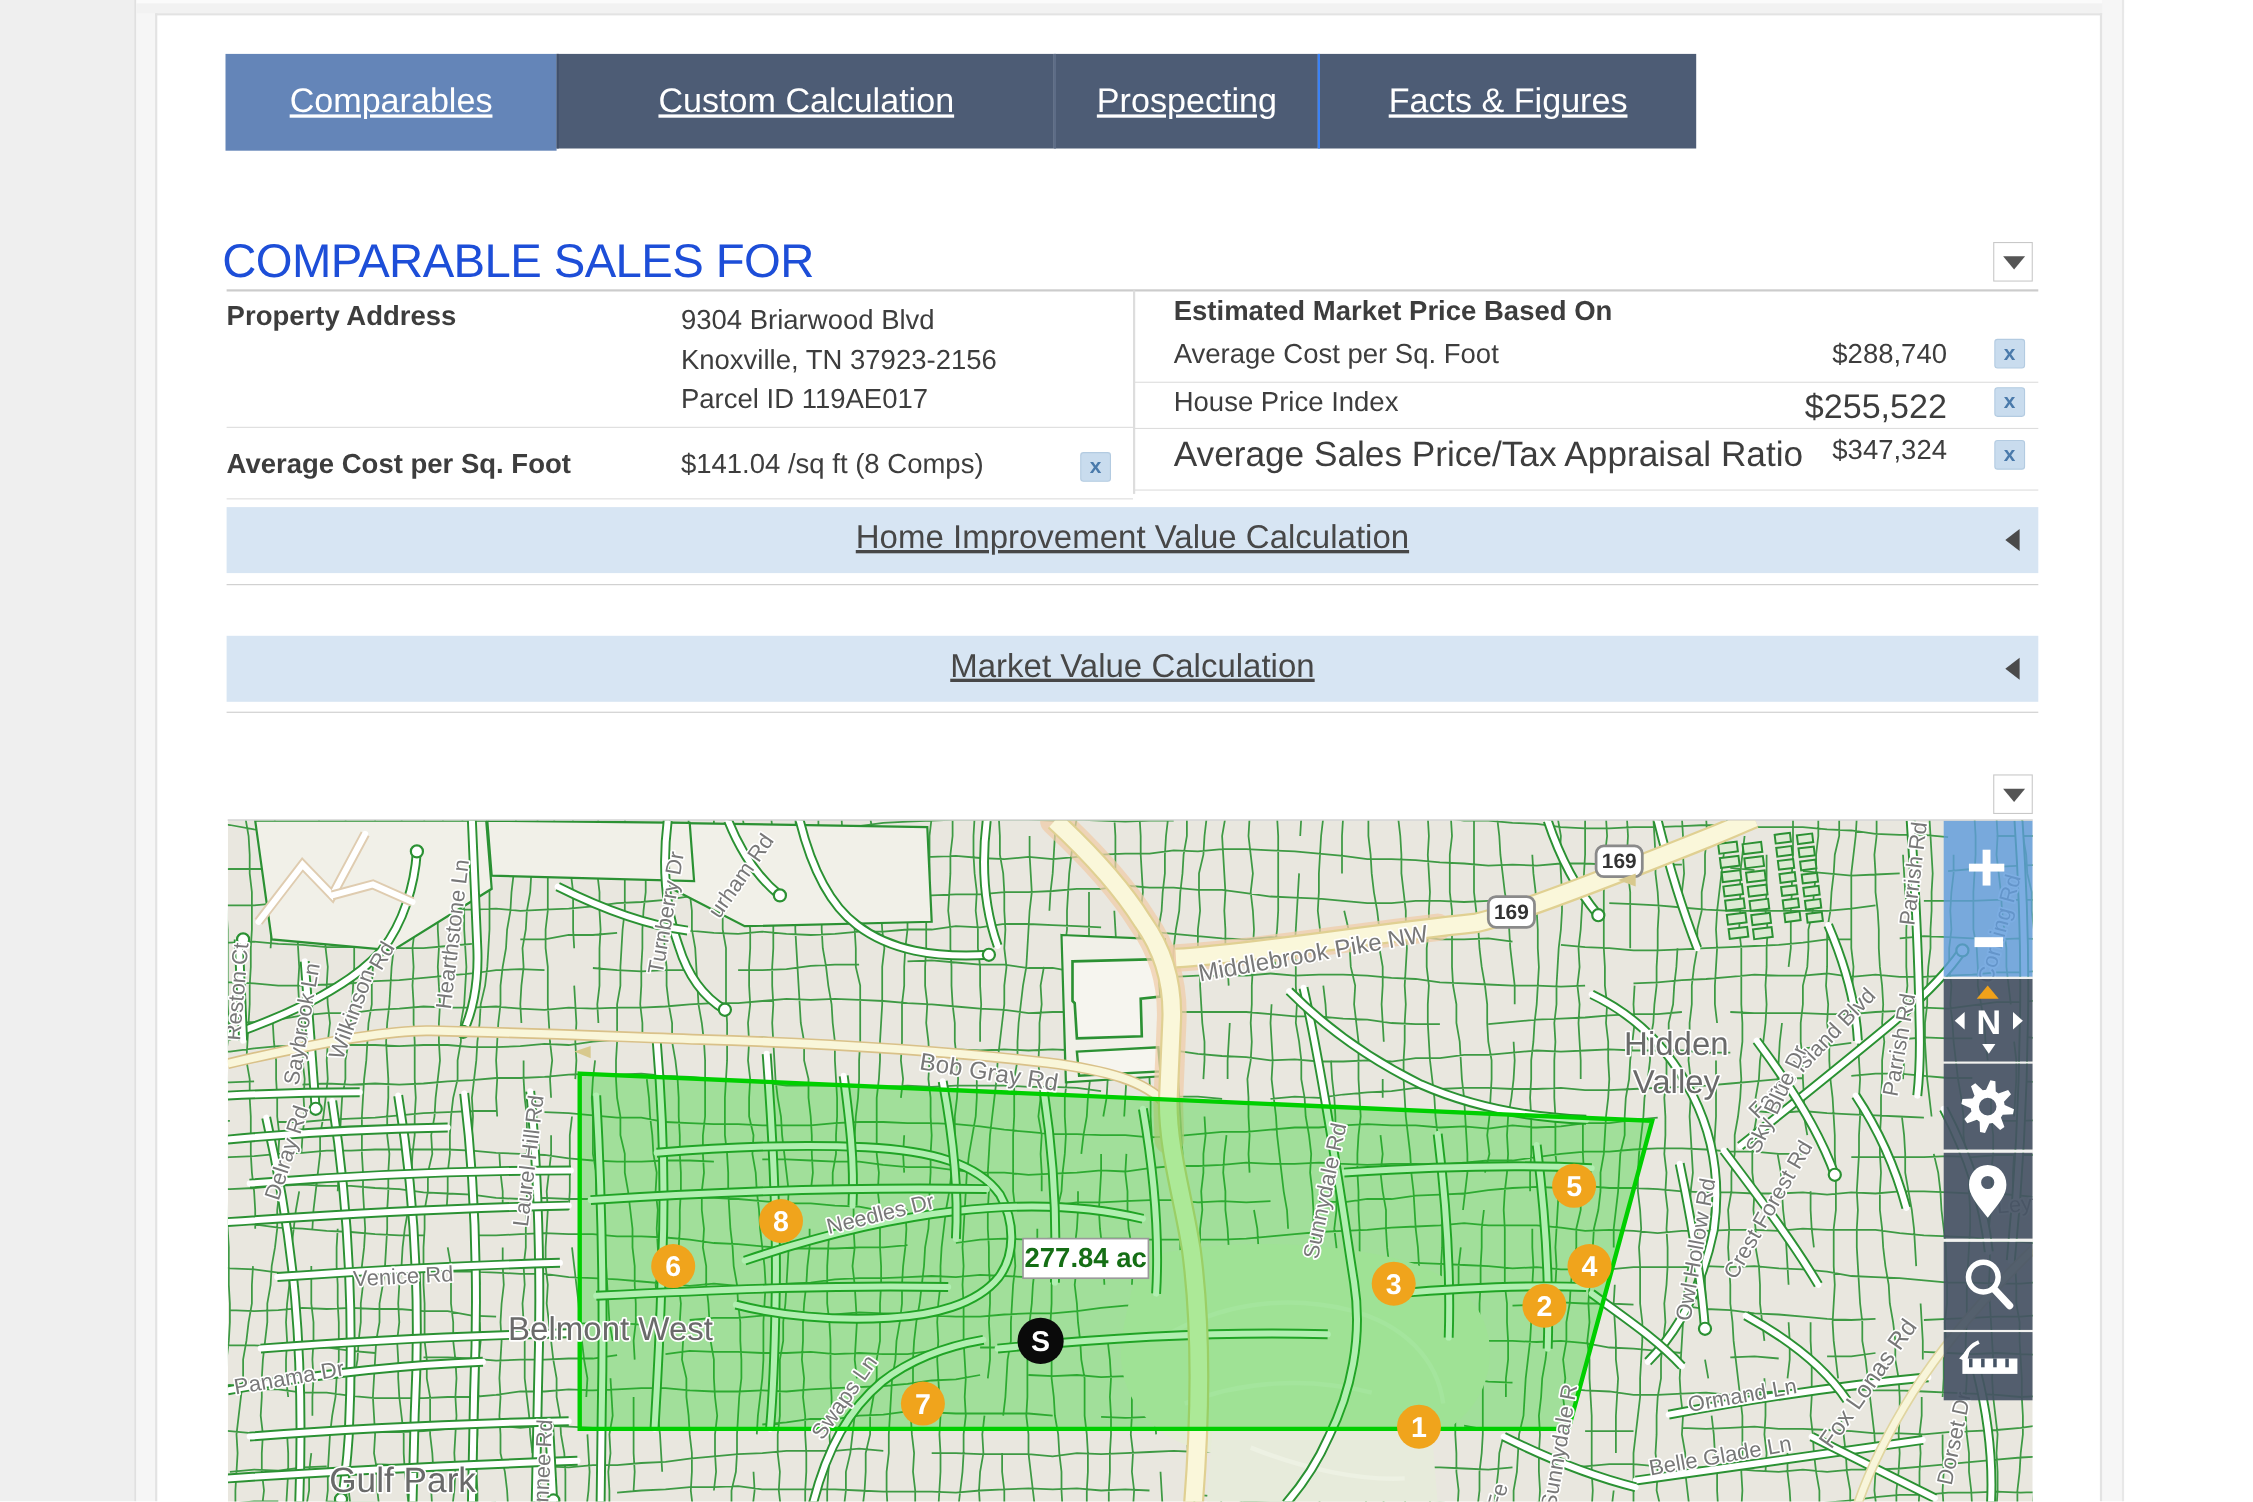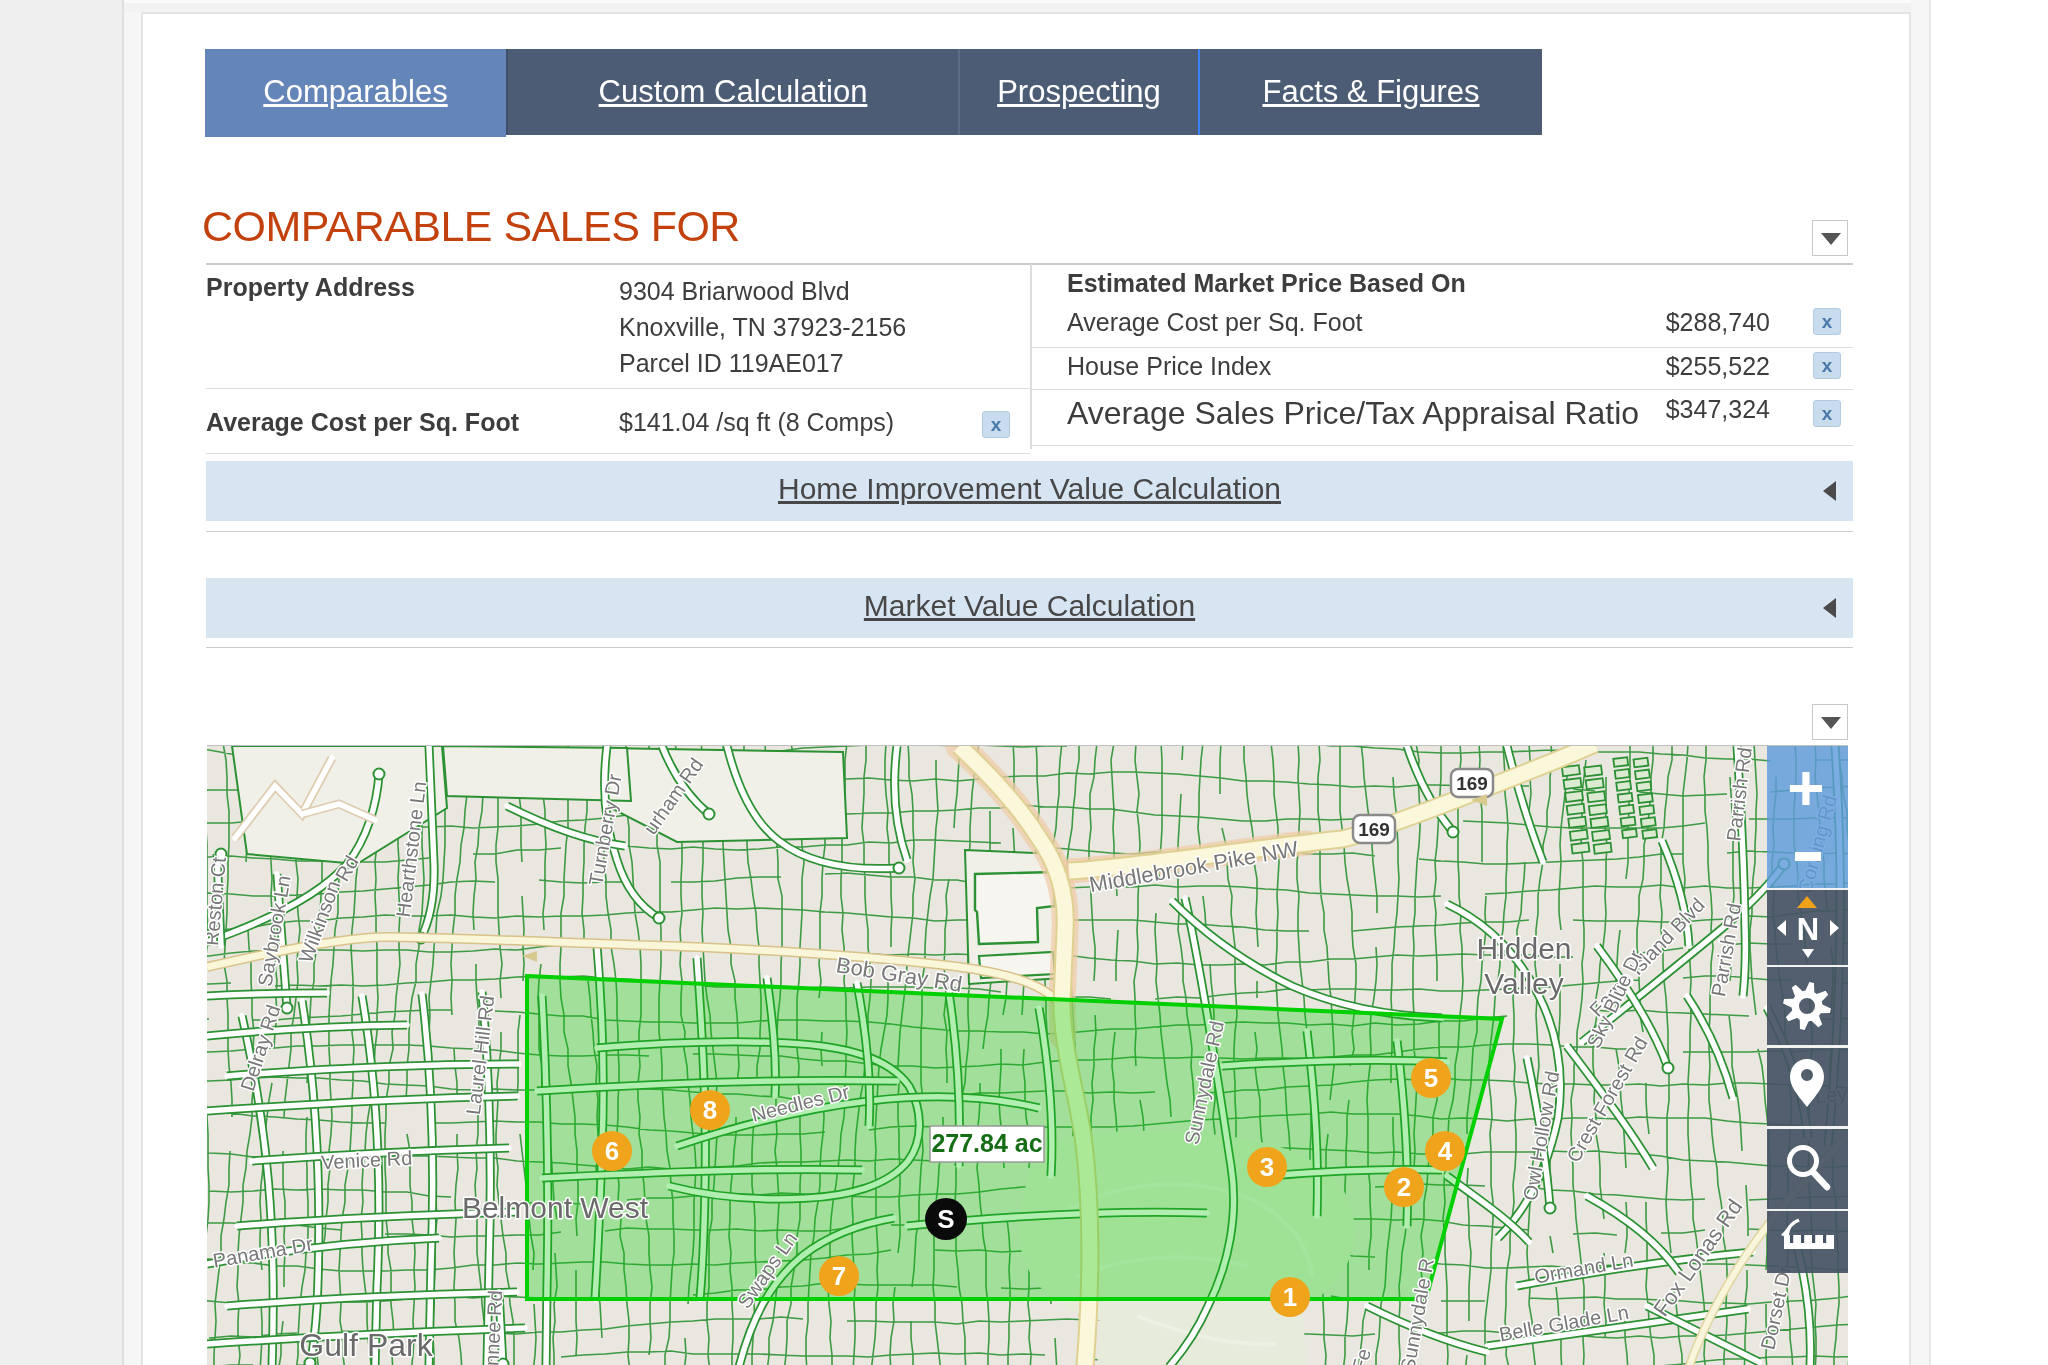--- a/index.html
+++ b/index.html
@@ -13,42 +13,42 @@
 <div style="position:absolute;left:1911px;top:0;width:19px;height:1365px;background:#f6f6f6"></div>
 <div style="position:absolute;left:1929px;top:0;width:2px;height:1365px;background:#e8e8e8"></div>
 <div style="position:absolute;left:141px;top:12px;width:1770px;height:1353px;background:#fff;border:2px solid #e3e3e3;border-bottom:none">
 
   <div style="position:absolute;left:62px;top:35px;width:1648px;height:88px">
     <div class="tab" style="width:301px;background:#6485b8;height:88px"><span>Comparables</span></div>
     <div class="tab" style="width:452px;border-left:2px solid #41506a"><span>Custom Calculation</span></div>
     <div class="tab" style="width:240px;border-left:2px solid #5d6c86"><span>Prospecting</span></div>
     <div class="tab" style="width:344px;border-left:2px solid #3b82f6"><span>Facts &amp; Figures</span></div>
   </div>
-  <div style="position:absolute;left:59px;top:188px;font-size:43px;letter-spacing:-0.55px;color:#c2410c">COMPARABLE SALES FOR</div>
+  <div style="position:absolute;left:59px;top:200px;font-size:43px;letter-spacing:-0.55px;color:#1d4ed8">COMPARABLE SALES FOR</div>
   <div style="position:absolute;left:1669px;top:206px;width:36px;height:36px;background:#fff;border:1.5px solid #c8c8c8;">
       <div style="position:absolute;left:8px;top:12px;width:0;height:0;border-left:10px solid transparent;border-right:10px solid transparent;border-top:12px solid #555"></div>
     </div>
   <div style="position:absolute;left:63px;top:249px;width:1647px;height:2px;background:#cccccc"></div>
 
   <div style="position:absolute;left:887px;top:250px;width:2px;height:185px;background:#dddddd"></div>
   <div style="position:absolute;left:63px;top:259px;font-size:25px;font-weight:bold;color:#3d3d3d">Property Address</div>
   <div style="position:absolute;left:476px;top:259px;font-size:25px;color:#3d3d3d;line-height:36px">9304 Briarwood Blvd<br>Knoxville, TN 37923-2156<br>Parcel ID 119AE017</div>
   <div style="position:absolute;left:63px;top:374px;width:824px;height:1px;background:#dddddd"></div>
   <div style="position:absolute;left:63px;top:394px;font-size:25px;font-weight:bold;color:#3d3d3d">Average Cost per Sq. Foot</div>
   <div style="position:absolute;left:476px;top:394px;font-size:25px;color:#3d3d3d">$141.04 /sq ft (8 Comps)</div>
   <div style="position:absolute;left:839px;top:397px"><span style="display:inline-block;width:28px;height:27px;background:#c9dcee;border:1px solid #b3cbe1;border-radius:3px;color:#4a7aab;font-weight:bold;font-size:19px;text-align:center;line-height:25px;vertical-align:middle">x</span></div>
   <div style="position:absolute;left:63px;top:439px;width:824px;height:1px;background:#dddddd"></div>
 
   <div style="position:absolute;left:924px;top:255px;font-size:25px;font-weight:bold;color:#3d3d3d">Estimated Market Price Based On</div>
   <div style="position:absolute;left:924px;top:294px;font-size:25px;color:#3d3d3d">Average Cost per Sq. Foot</div>
   <div style="position:absolute;left:1420px;top:294px;width:207px;text-align:right;font-size:25px;color:#3d3d3d">$288,740</div>
   <div style="position:absolute;left:1670px;top:294px"><span style="display:inline-block;width:28px;height:27px;background:#c9dcee;border:1px solid #b3cbe1;border-radius:3px;color:#4a7aab;font-weight:bold;font-size:19px;text-align:center;line-height:25px;vertical-align:middle">x</span></div>
   <div style="position:absolute;left:887px;top:333px;width:823px;height:1px;background:#dddddd"></div>
   <div style="position:absolute;left:924px;top:338px;font-size:25px;color:#3d3d3d">House Price Index</div>
-  <div style="position:absolute;left:1420px;top:338px;width:207px;text-align:right;font-size:25px;color:#3d3d3d">$255,522</div>
+  <div style="position:absolute;left:1420px;top:338px;width:207px;text-align:right;font-size:31px;color:#3d3d3d">$255,522</div>
   <div style="position:absolute;left:1670px;top:338px"><span style="display:inline-block;width:28px;height:27px;background:#c9dcee;border:1px solid #b3cbe1;border-radius:3px;color:#4a7aab;font-weight:bold;font-size:19px;text-align:center;line-height:25px;vertical-align:middle">x</span></div>
   <div style="position:absolute;left:887px;top:375px;width:823px;height:1px;background:#dddddd"></div>
   <div style="position:absolute;left:924px;top:381px;font-size:32px;color:#3d3d3d">Average Sales Price/Tax Appraisal Ratio</div>
   <div style="position:absolute;left:1420px;top:381px;width:207px;text-align:right;font-size:25px;color:#3d3d3d">$347,324</div>
   <div style="position:absolute;left:1670px;top:386px"><span style="display:inline-block;width:28px;height:27px;background:#c9dcee;border:1px solid #b3cbe1;border-radius:3px;color:#4a7aab;font-weight:bold;font-size:19px;text-align:center;line-height:25px;vertical-align:middle">x</span></div>
   <div style="position:absolute;left:887px;top:431px;width:823px;height:1px;background:#dddddd"></div>
 
   <div style="position:absolute;left:63px;top:447px;width:1647px;height:60px;background:#d7e5f3;">
       <div style="position:absolute;width:100%;text-align:center;top:11px;font-size:30px;color:#474747"><span style="text-decoration:underline">Home Improvement Value Calculation</span></div>
       <div style="position:absolute;right:17px;top:20px;width:0;height:0;border-top:10px solid transparent;border-bottom:10px solid transparent;border-right:13px solid #4a4a4a"></div>

